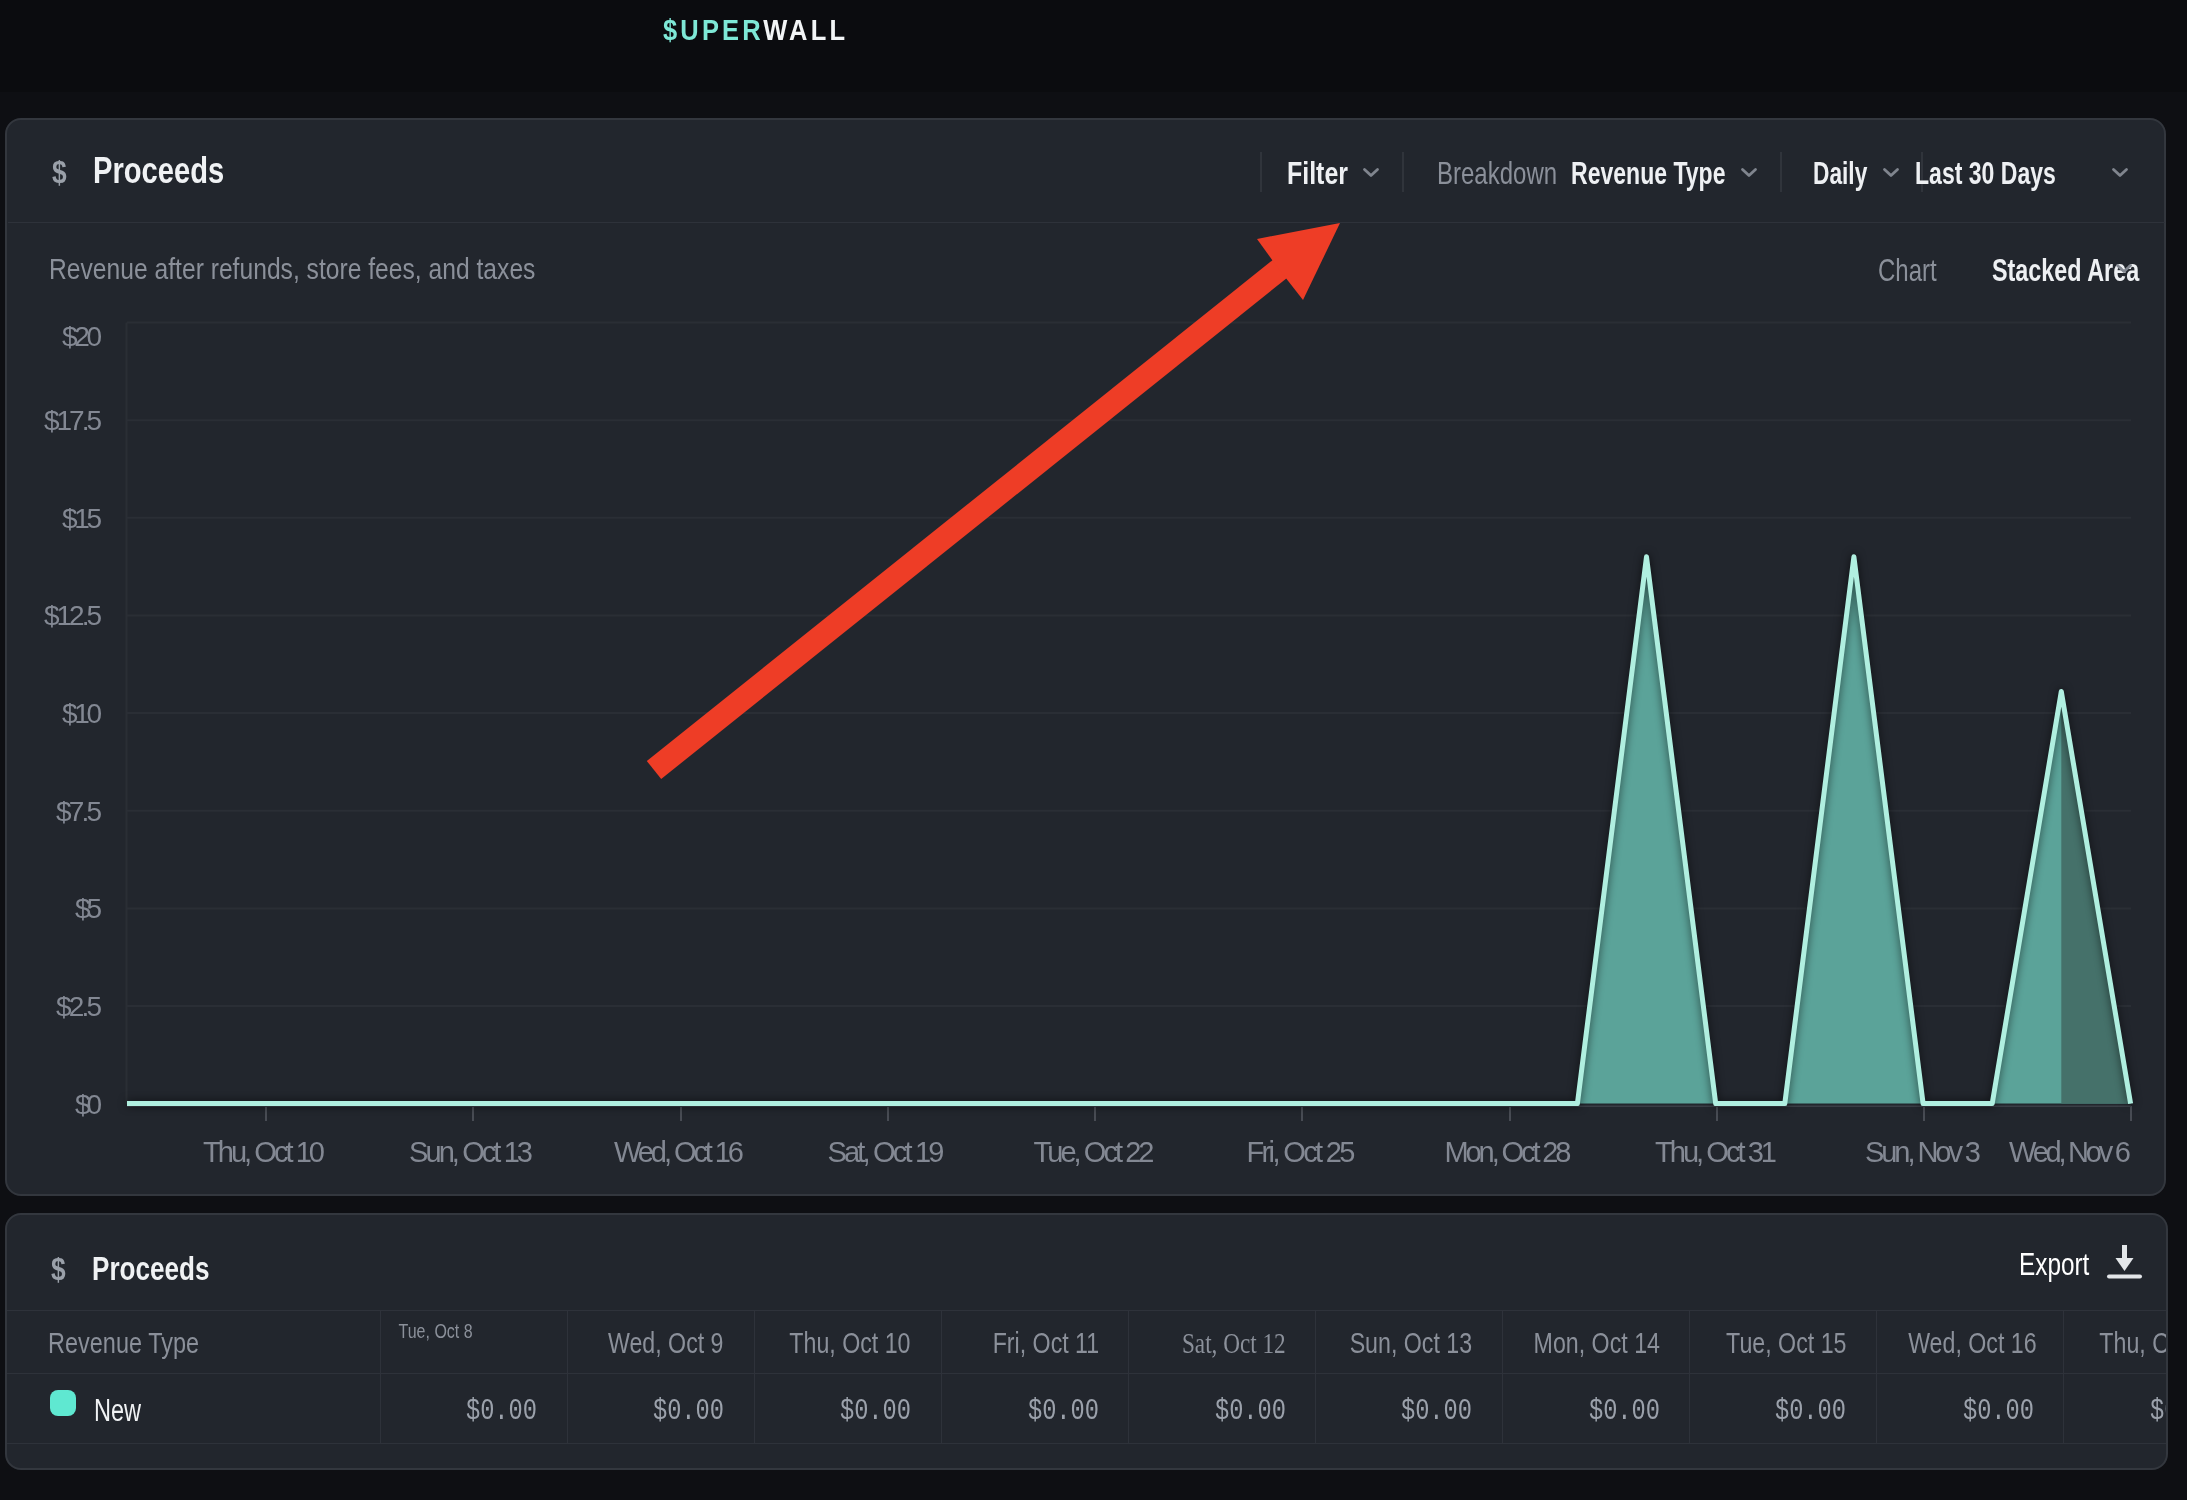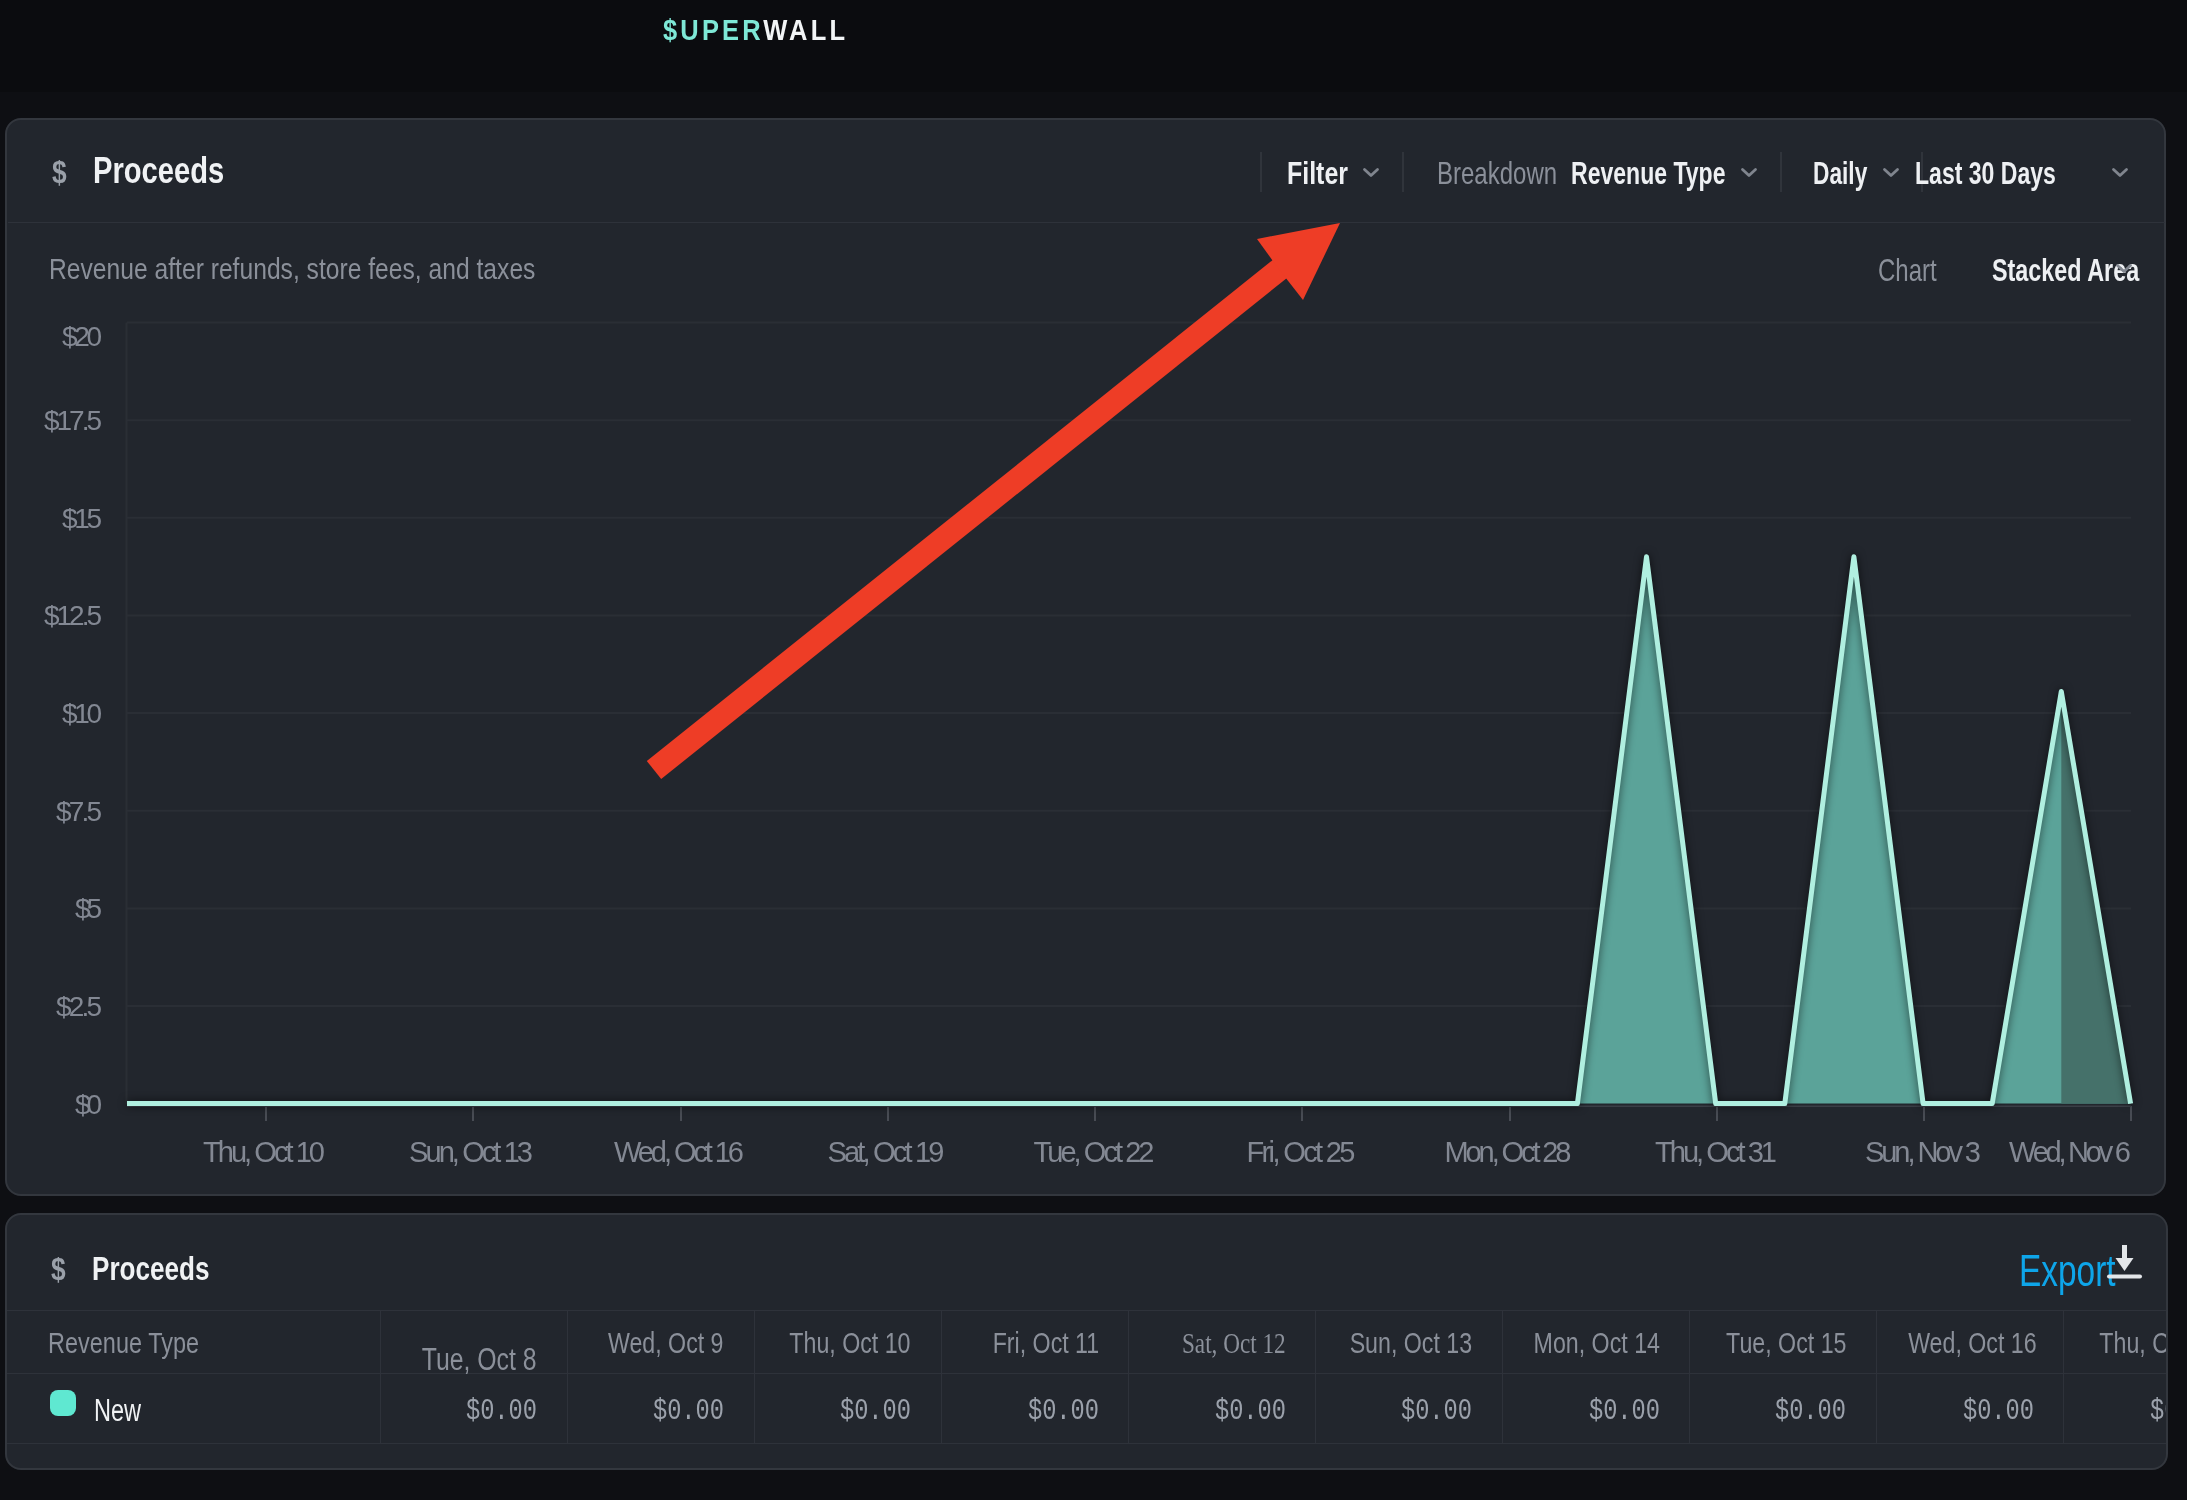--- a/index.html
+++ b/index.html
@@ -117,42 +117,42 @@
   </g>
   <g fill="#ee3d26" stroke="none">
     <path d="M646.8 761 L1274 259 L1288.2 277 L661.2 779 Z"></path>
     <path d="M1340 223 L1257 239 L1278 268 L1303 300 Z"></path>
   </g>
 </svg>
 
 <div class="card" id="card2" style="top:1213px; width:2163px; height:257px; overflow:hidden;">
   <div class="dollar" style="left:44px; top:37px;">$</div>
   <div class="ctitle" style="left:85px; top:35px; font-size:33px; transform:scaleX(0.79); transform-origin:0 50%;">Proceeds</div>
-  <div class="abs" style="left:2012px; top:31px; font-size:44px; color:#0ea5e9;"><span class="sx" style="transform:scaleX(0.76);">Export</span></div>
+  <div class="abs" style="left:2012px; top:31px; font-size:32px; color:#ffffff;"><span class="sx" style="transform:scaleX(0.76);">Export</span></div>
   <svg class="abs" style="left:2096px; top:27px;" width="40" height="40" viewBox="0 0 40 40">
     <line x1="21.5" y1="3" x2="21.5" y2="18" stroke="#e3e6e9" stroke-width="5"></line>
     <path d="M12.5 16 L30.5 16 L21.5 29 Z" fill="#e3e6e9"></path>
     <line x1="6" y1="34.5" x2="37" y2="34.5" stroke="#e3e6e9" stroke-width="4" stroke-linecap="round"></line>
   </svg>
 
   <div class="divider" style="left:0; top:95px; width:2163px;"></div>
   <div class="divider" style="left:0; top:158px; width:2163px;"></div>
   <div class="divider" style="left:0; top:228px; width:2163px;"></div>
   <div class="vline" style="left:373px; top:95px; height:133px;"></div>
   <div class="vline" style="left:560px; top:95px; height:133px;"></div>
   <div class="vline" style="left:747px; top:95px; height:133px;"></div>
   <div class="vline" style="left:934px; top:95px; height:133px;"></div>
   <div class="vline" style="left:1121px; top:95px; height:133px;"></div>
   <div class="vline" style="left:1308px; top:95px; height:133px;"></div>
   <div class="vline" style="left:1495px; top:95px; height:133px;"></div>
   <div class="vline" style="left:1682px; top:95px; height:133px;"></div>
   <div class="vline" style="left:1869px; top:95px; height:133px;"></div>
   <div class="vline" style="left:2056px; top:95px; height:133px;"></div>
   <div class="abs muted hdr" style="left:41px; top:112px; font-size:29px;"><span class="sx" style="transform:scaleX(0.81);">Revenue Type</span></div>
-  <div class="abs muted hdr" style="left:373px; width:157px; top:127px; font-size:31px; text-align:right;"><span class="sxr" style="transform:scaleX(0.80);">Tue, Oct 8</span></div>
+  <div class="abs muted hdr" style="left:373px; width:157px; top:105px; font-size:20px; text-align:left;"><span class="sxr" style="transform:scaleX(0.80);">Tue, Oct 8</span></div>
   <div class="abs muted hdr" style="left:560px; width:157px; top:112px; font-size:29px; text-align:right;"><span class="sxr" style="transform:scaleX(0.80);">Wed, Oct 9</span></div>
   <div class="abs muted hdr" style="left:747px; width:157px; top:112px; font-size:29px; text-align:right;"><span class="sxr" style="transform:scaleX(0.80);">Thu, Oct 10</span></div>
   <div class="abs muted hdr" style="left:934px; width:158px; top:112px; font-size:29px; text-align:right;"><span class="sxr" style="transform:scaleX(0.80);">Fri, Oct 11</span></div>
   <div class="abs muted hdr" style="left:1121px; width:158px; top:112px; font-size:29px; text-align:right;font-family:Liberation Serif, serif;"><span class="sxr" style="transform:scaleX(0.80);">Sat, Oct 12</span></div>
   <div class="abs muted hdr" style="left:1308px; width:157px; top:112px; font-size:29px; text-align:right;"><span class="sxr" style="transform:scaleX(0.80);">Sun, Oct 13</span></div>
   <div class="abs muted hdr" style="left:1495px; width:158px; top:112px; font-size:29px; text-align:right;"><span class="sxr" style="transform:scaleX(0.80);">Mon, Oct 14</span></div>
   <div class="abs muted hdr" style="left:1682px; width:157px; top:112px; font-size:29px; text-align:right;"><span class="sxr" style="transform:scaleX(0.80);">Tue, Oct 15</span></div>
   <div class="abs muted hdr" style="left:1869px; width:158px; top:112px; font-size:29px; text-align:right;"><span class="sxr" style="transform:scaleX(0.80);">Wed, Oct 16</span></div>
   <div class="abs muted hdr" style="left:2056px; width:158px; top:112px; font-size:29px; text-align:right;"><span class="sxr" style="transform:scaleX(0.80);">Thu, Oct 17</span></div>
   <div class="abs" style="left:43px; top:175px; width:26px; height:26px; border-radius:8px; background:#5fe8d1;"></div>

